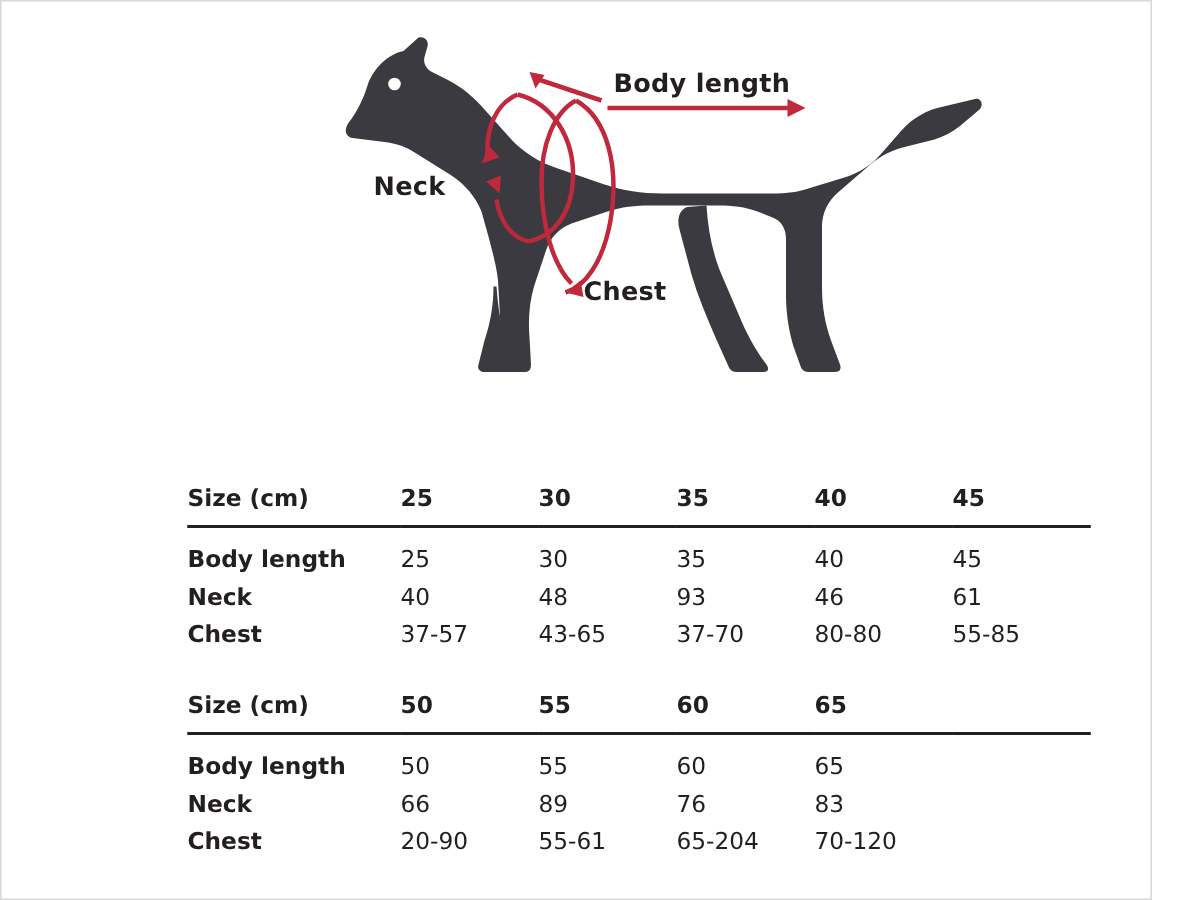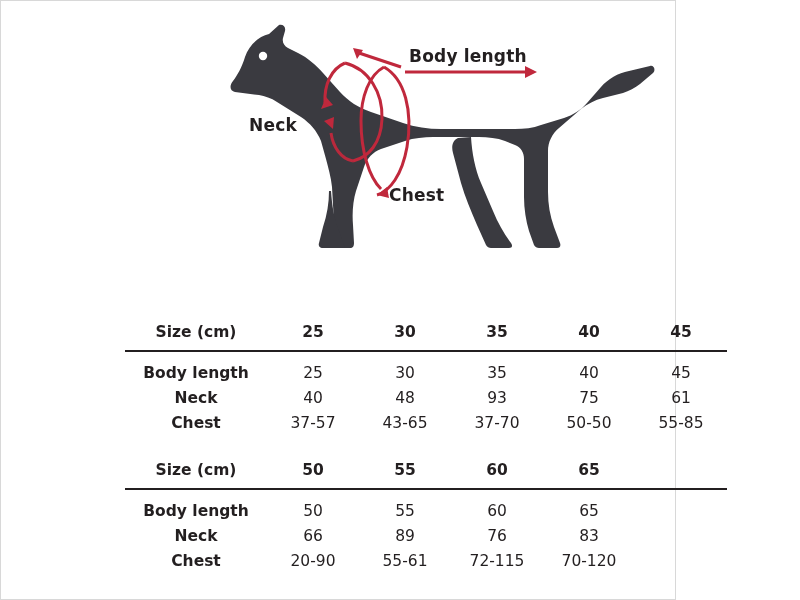--- a/index.html
+++ b/index.html
@@ -10,21 +10,21 @@
     width: 800px;
     height: 600px;
     background: #ffffff;
     font-family: "DejaVu Sans", sans-serif;
     color: #231f20;
     overflow: hidden;
     position: relative;
   }
   .page {
     position: relative;
-    width: 676px;
+    width: 768px;
     height: 600px;
     box-sizing: border-box;
     border: 1px solid #d8d8d8;
   }
 
   
   .illustration {
     position: absolute;
     left: 0;
     top: 0;
@@ -55,21 +55,21 @@
   }
   table {
     border-collapse: collapse;
     width: 545px;
     table-layout: fixed;
   }
   table + .spacer {
     height: 22px;
   }
   th, td {
-    text-align: center;
+    text-align: left;
     font-size: 15.5px;
     padding: 0;
     height: 25px;
     vertical-align: middle;
     color: #231f20;
   }
   th {
     font-weight: bold;
   }
   td.rowhead {
@@ -230,29 +230,29 @@
           <td>30</td>
           <td>35</td>
           <td>40</td>
           <td>45</td>
         </tr>
         <tr>
           <td class="rowhead">Neck</td>
           <td>40</td>
           <td>48</td>
           <td>93</td>
-          <td>75</td>
+          <td>46</td>
           <td>61</td>
         </tr>
         <tr>
           <td class="rowhead">Chest</td>
           <td>37-57</td>
           <td>43-65</td>
           <td>37-70</td>
-          <td>50-50</td>
+          <td>80-80</td>
           <td>55-85</td>
         </tr>
       </tbody>
     </table>
 
     <div class="spacer"></div>
 
     <table>
       <colgroup>
         <col class="c-label">
@@ -286,21 +286,21 @@
           <td>66</td>
           <td>89</td>
           <td>76</td>
           <td>83</td>
           <td></td>
         </tr>
         <tr>
           <td class="rowhead">Chest</td>
           <td>20-90</td>
           <td>55-61</td>
-          <td>72-115</td>
+          <td>65-204</td>
           <td>70-120</td>
           <td></td>
         </tr>
       </tbody>
     </table>
 
   </div>
 </div>
 
 </body></html>

